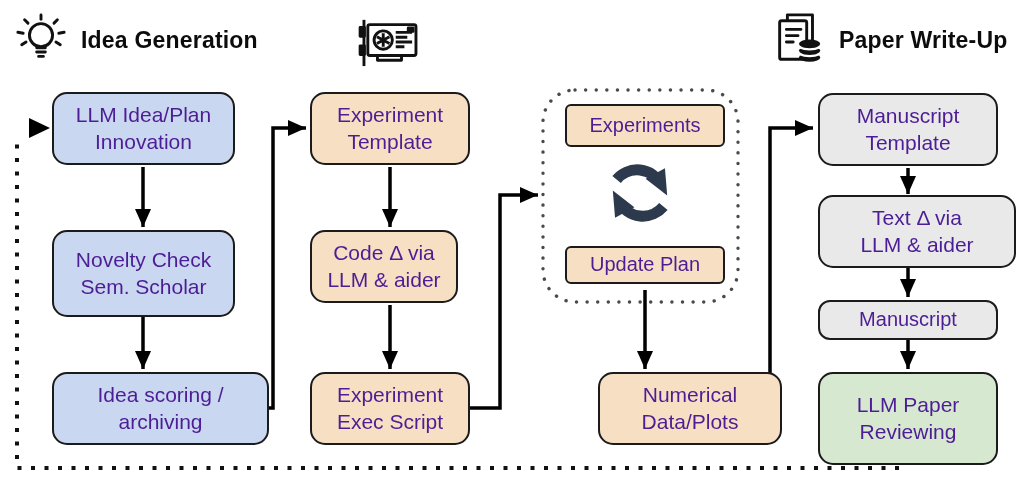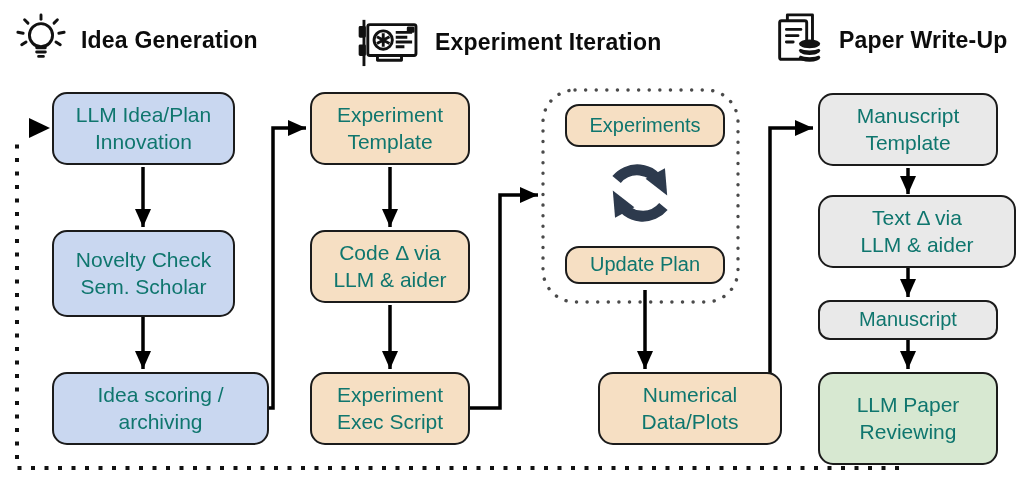--- a/index.html
+++ b/index.html
@@ -4,24 +4,24 @@
 <style>
   html,body{margin:0;padding:0;background:#fff;}
   .canvas{
     position:relative;width:1024px;height:486px;background:#ffffff;
     font-family:"Liberation Sans","DejaVu Sans",sans-serif;overflow:hidden;
   }
   .connectors{position:absolute;left:0;top:0;width:1024px;height:486px;}
   .node{
     position:absolute;display:flex;align-items:center;justify-content:center;
     text-align:center;border:2px solid #1b1b1b;border-radius:15px;
-    font-size:21px;line-height:1.28;color:#0f766e;white-space:pre-line;
+    font-size:21px;line-height:1.28;color:#4c1d95;white-space:pre-line;
     box-sizing:border-box;padding:2px 0;
   }
-  .node.small{border-radius:14px;font-size:20px;}
+  .node.small{border-radius:6px;font-size:20px;}
   .header{
     position:absolute;display:flex;align-items:center;gap:13px;
     font-weight:700;font-size:23px;color:#0c0c0c;letter-spacing:0.2px;
   }
   .hicon{flex:0 0 auto;display:block;}
 </style>
 </head>
 <body>
 
 <div class="canvas">
@@ -85,21 +85,20 @@
         <rect x="4" y="12" width="4.5" height="9" fill="#111"></rect>
         <rect x="4" y="31" width="4.5" height="9" fill="#111"></rect>
         <rect x="12" y="9" width="50" height="32" rx="2"></rect>
         <rect x="22" y="41" width="25" height="5"></rect>
         <circle cx="28" cy="25" r="9.5"></circle>
         <path d="M28,18 V32 M21.5,21.5 L34.5,28.5 M21.5,28.5 L34.5,21.5"></path>
         <path d="M41,17 H58 M41,22 H53 M41,27 H58 M41,32 H50"></path>
         <rect x="54" y="12.5" width="5" height="3.5" fill="#111"></rect>
       </g>
     </svg>
-    <span>Experiment Iteration</span>
   </div>
 
   <div class="header" style="left:770px;top:10px;height:60px;justify-content:center;">
     <svg class="hicon" width="56" height="58" viewBox="0 0 58 60">
       <g stroke="#111" stroke-width="3" fill="none" stroke-linejoin="round" stroke-linecap="round">
         <path d="M18,10 V4 H44 V34"></path>
         <rect x="10" y="10" width="28" height="40" rx="2" fill="#fff"></rect>
         <path d="M17,19 H32 M17,25.5 H29 M17,32 H24"></path>
         <g fill="#111" stroke="none">
           <ellipse cx="41" cy="34" rx="11" ry="4.5"></ellipse>
@@ -125,21 +124,21 @@
   </div>
   <div class="node" style="left: 52px; top: 372px; width: 217px; height: 73px; background-color: rgb(201, 215, 240);">
     <span>Idea scoring /
 archiving</span>
   </div>
 
   <div class="node" style="left: 310px; top: 92px; width: 160px; height: 73px; background-color: rgb(246, 223, 195);">
     <span>Experiment
 Template</span>
   </div>
-  <div class="node" style="left: 310px; top: 230px; width: 160px; height: 73px; background-color: rgb(246, 223, 195);">
+  <div class="node" style="left: 310px; top: 230px; width: 148px; height: 73px; background-color: rgb(246, 223, 195);">
     <span>Code Δ via
 LLM &amp; aider</span>
   </div>
   <div class="node" style="left: 310px; top: 372px; width: 160px; height: 73px; background-color: rgb(246, 223, 195);">
     <span>Experiment
 Exec Script</span>
   </div>
   <div class="node small" style="left: 565px; top: 104px; width: 160px; height: 43px; background-color: rgb(246, 223, 195);">
     <span>Experiments</span>
   </div>

